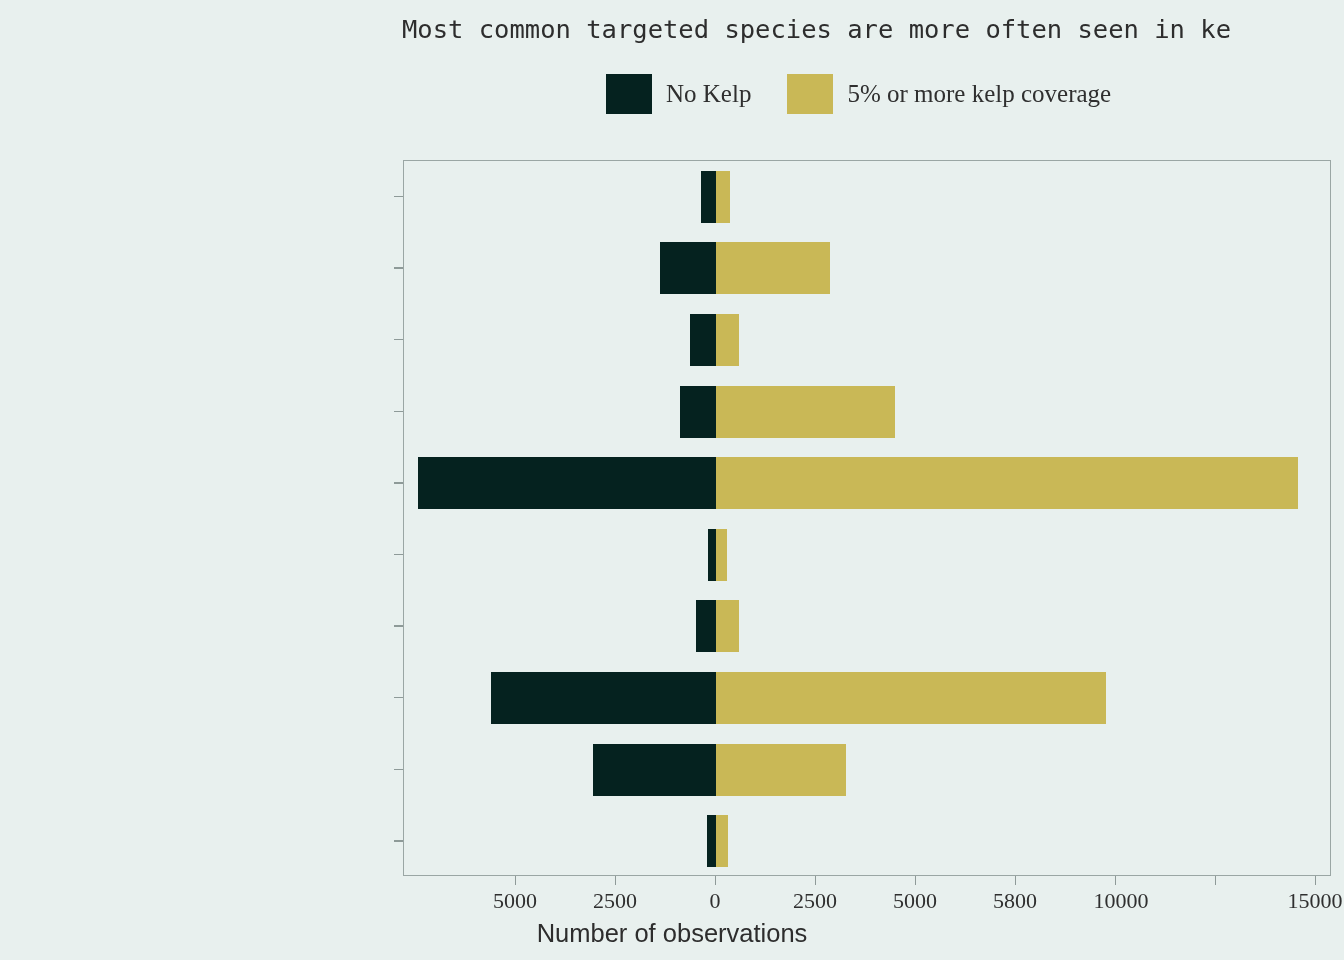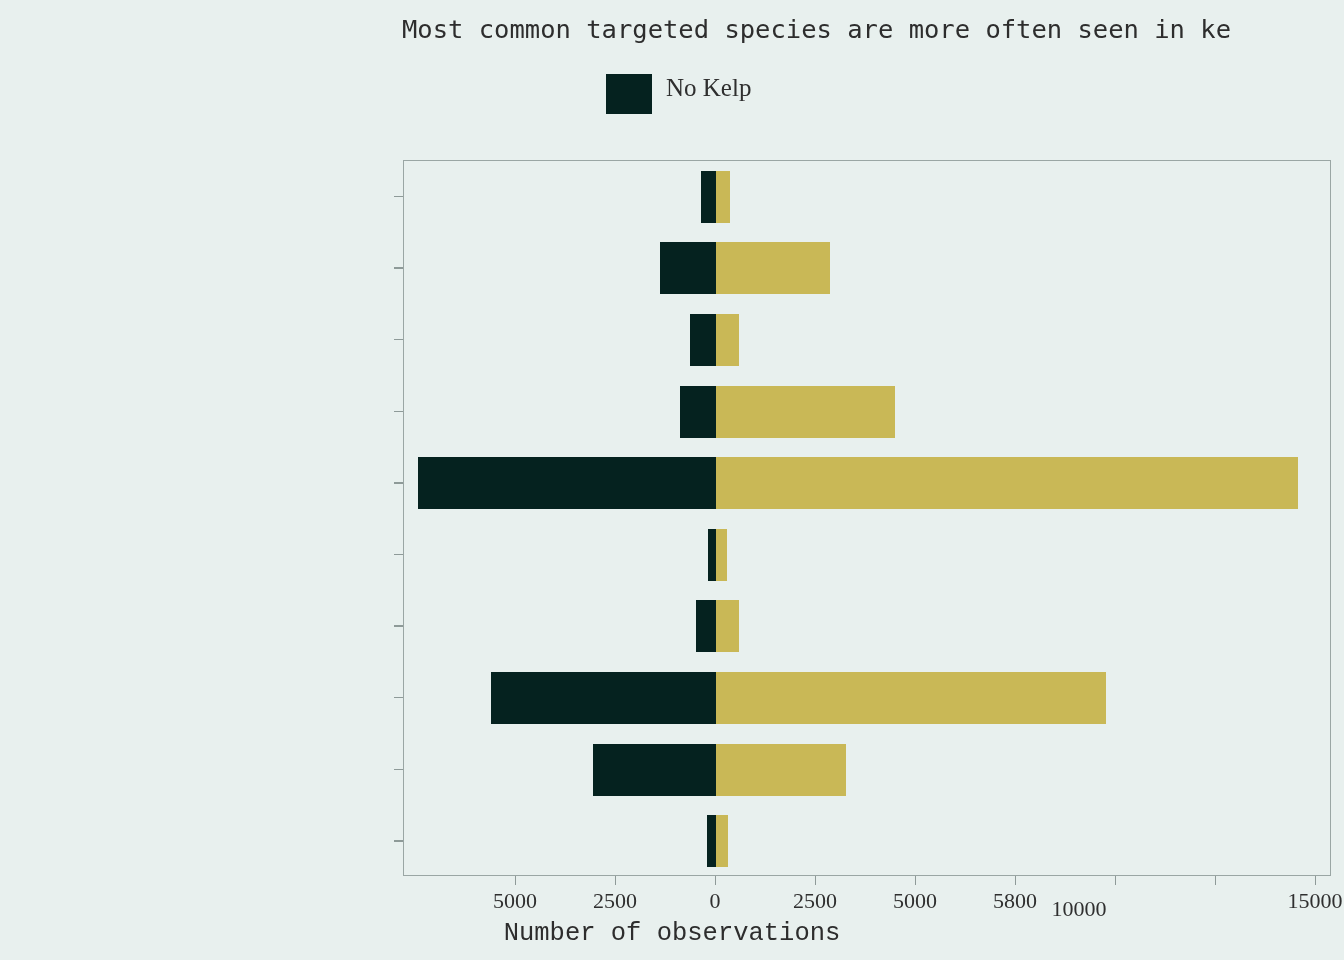--- a/index.html
+++ b/index.html
@@ -43,20 +43,21 @@
     position: absolute;
     left: 606px;
     top: 74px;
     display: flex;
     align-items: center;
     gap: 0px;
     height: 40px;
   }
   .legend-entry {
     display: flex;
+    align-items: center;
   }
   .legend-swatch {
     width: 46px;
     height: 40px;
     display: inline-block;
   }
   .legend-label {
     font-family: "Liberation Serif", serif;
     font-size: 25px;
     color: #2f2f2f;
@@ -112,36 +113,40 @@
     font-size: 22px;
     color: #2f2f2f;
     white-space: nowrap;
   }
   #xlabel {
     position: absolute;
     top: 919px;
     left: 0;
     width: 1344px;
     text-align: center;
-    font-family: Liberation Mono, monospace;
+    font-family: Liberation Sans, sans-serif;
     font-size: 25.5px;
     color: #2d2d2d;
   }
 </style>
 </head>
 <body>
 
 <div id="figure">
 
   <div id="chart-title">Most common targeted species are more often seen in ke</div>
 
   <div id="legend">
     <div class="legend-entry" id="legend-entry-nokelp">
       <span class="legend-swatch" id="swatch-nokelp" style="background: rgb(5, 34, 31);"></span>
       <span class="legend-label">No Kelp</span>
+    </div>
+    <div class="legend-entry" id="legend-entry-kelp">
+      <span class="legend-swatch" id="swatch-kelp" style="background: rgb(201, 184, 86);"></span>
+      <span class="legend-label">5% or more kelp coverage</span>
     </div>
   </div>
 
   <div id="plot-area">
       <div class="bar-row" style="top: 0px; height: 71.6px;">
         <div class="bar-seg" style="left: 297.4px; width: 14.6px; background: rgb(5, 34, 31); top: 9.8px;"></div>
         <div class="bar-seg" style="left: 312px; width: 13.6px; background: rgb(201, 184, 86); top: 9.8px;"></div>
       </div>
       <div class="bar-row" style="top: 71.6px; height: 71.6px;">
         <div class="bar-seg" style="left: 256px; width: 56px; background: rgb(5, 34, 31); top: 9.8px;"></div>
@@ -200,20 +205,20 @@
       <div class="xtick-label" style="left: 615px;">2500</div>
       <div class="xtick-mark" style="left: 715px;"></div>
       <div class="xtick-label" style="left: 715px;">0</div>
       <div class="xtick-mark" style="left: 815px;"></div>
       <div class="xtick-label" style="left: 815px;">2500</div>
       <div class="xtick-mark" style="left: 915px;"></div>
       <div class="xtick-label" style="left: 915px;">5000</div>
       <div class="xtick-mark" style="left: 1015px;"></div>
       <div class="xtick-label" style="left: 1015px;">5800</div>
       <div class="xtick-mark" style="left: 1115px;"></div>
-      <div class="xtick-label" style="left: 1079px; margin-top: 8px;">10000</div>
+      <div class="xtick-label" style="left: 1121px;">10000</div>
       <div class="xtick-mark" style="left: 1215px;"></div>
       <div class="xtick-mark" style="left: 1315px;"></div>
       <div class="xtick-label" style="left: 1315px;">15000</div>
     </div>
 
   <div id="xlabel">Number of observations</div>
 </div>
 
 </body></html>

